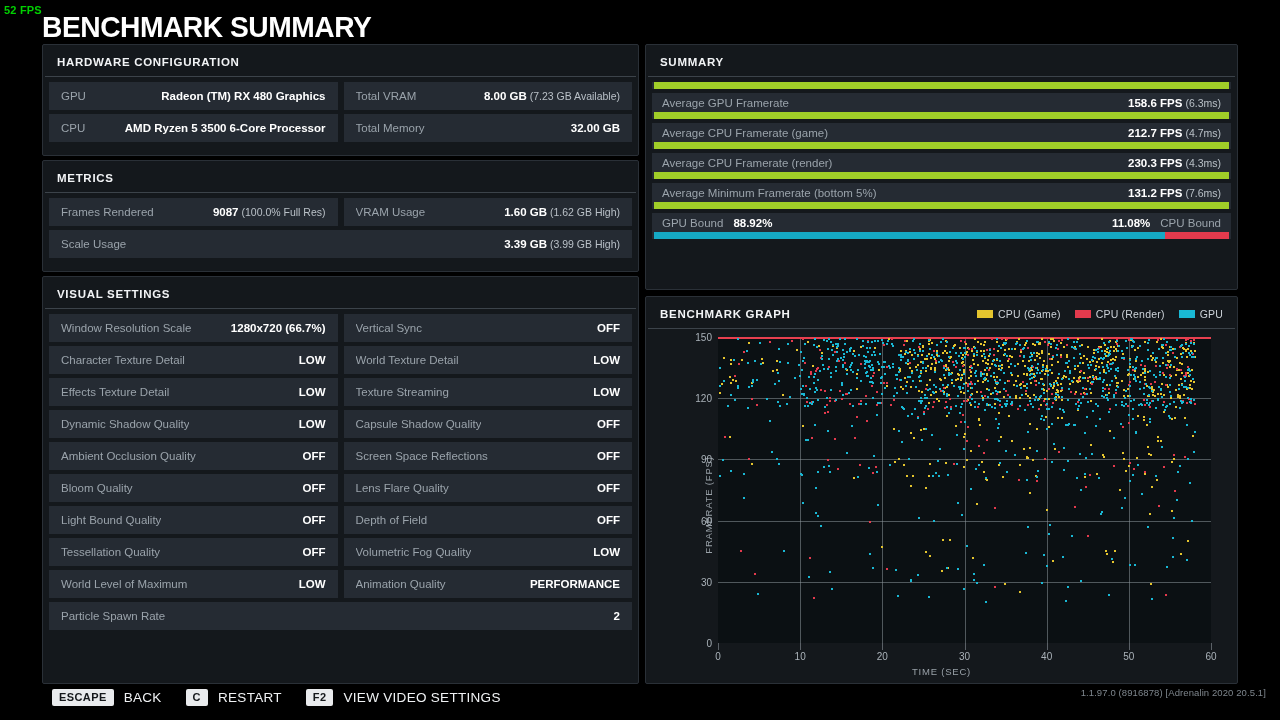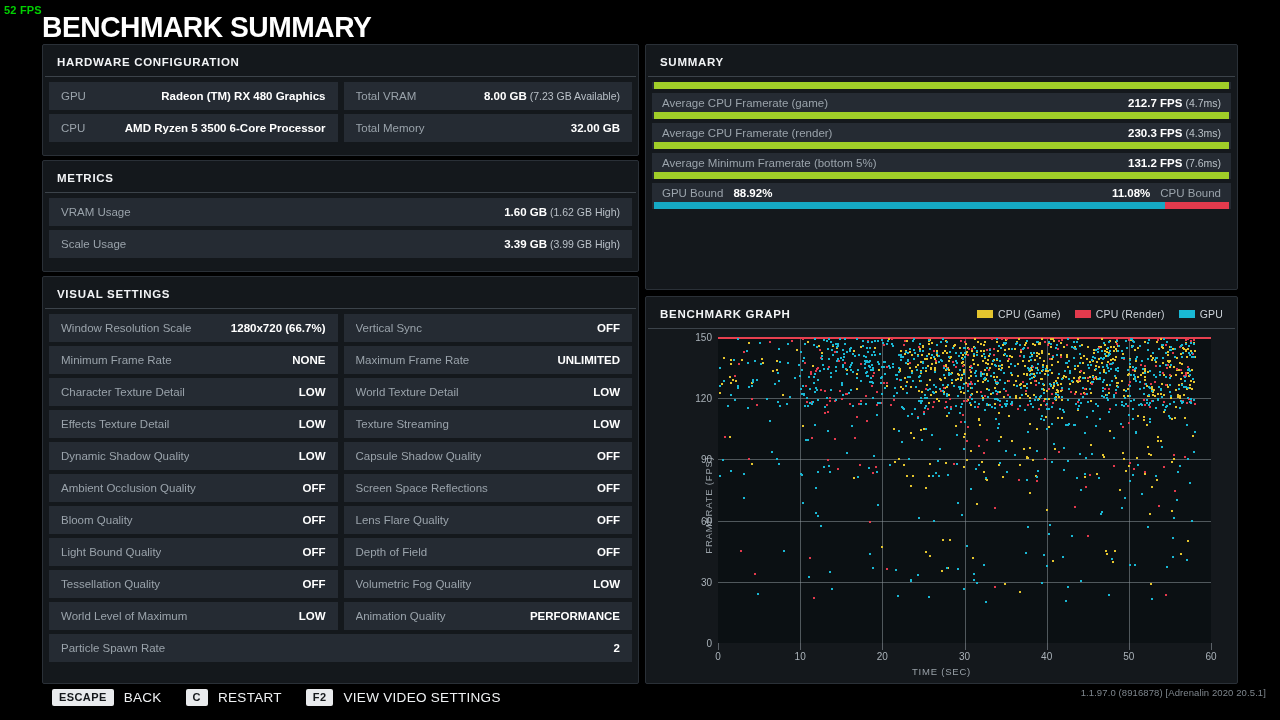--- a/index.html
+++ b/index.html
@@ -138,20 +138,24 @@
           </div>
         </div>
       </div>
   </div>
 
   <div class="panel" style="left:42px; top:160px; width:597px; height:112px;">
     <div class="panel-head">METRICS</div>
     <div class="rows" id="metrics-rows">
         <div class="row2">
           <div class="cell">
+            <span class="k">Frames Rendered</span>
+            <span class="v">9087<span class="sub">(100.0% Full Res)</span></span>
+          </div>
+          <div class="cell">
             <span class="k">VRAM Usage</span>
             <span class="v">1.60 GB<span class="sub">(1.62 GB High)</span></span>
           </div>
         </div>
         <div class="row2">
           <div class="cell">
             <span class="k">Scale Usage</span>
             <span class="v">3.39 GB<span class="sub">(3.99 GB High)</span></span>
           </div>
         </div>
@@ -166,30 +170,20 @@
             <span class="k">Window Resolution Scale</span>
             <span class="v">1280x720 (66.7%)</span>
           </div>
           <div class="cell">
             <span class="k">Vertical Sync</span>
             <span class="v">OFF</span>
           </div>
         </div>
         <div class="row2">
           <div class="cell">
-            <span class="k">Minimum Frame Rate</span>
-            <span class="v">NONE</span>
-          </div>
-          <div class="cell">
-            <span class="k">Maximum Frame Rate</span>
-            <span class="v">UNLIMITED</span>
-          </div>
-        </div>
-        <div class="row2">
-          <div class="cell">
             <span class="k">Character Texture Detail</span>
             <span class="v">LOW</span>
           </div>
           <div class="cell">
             <span class="k">World Texture Detail</span>
             <span class="v">LOW</span>
           </div>
         </div>
         <div class="row2">
           <div class="cell">
@@ -267,20 +261,29 @@
             <span class="v">2</span>
           </div>
         </div>
       </div>
   </div>
 
   <div class="panel" style="left:645px; top:44px; width:593px; height:246px;">
     <div class="panel-head">SUMMARY</div>
     <div class="rows" id="summary-rows">
         <div class="sum-row">
+          <div class="bar-track">
+            <div class="bar-fill" style="width: 100%; background: rgb(160, 206, 40);"></div>
+          </div>
+        </div>
+        <div class="sum-row">
+          <div class="sum-top">
+            <span class="k">Average GPU Framerate</span>
+            <span class="v">158.6 FPS<span class="sub">(6.3ms)</span></span>
+          </div>
           <div class="bar-track">
             <div class="bar-fill" style="width: 100%; background: rgb(160, 206, 40);"></div>
           </div>
         </div>
         <div class="sum-row">
           <div class="sum-top">
             <span class="k">Average CPU Framerate (game)</span>
             <span class="v">212.7 FPS<span class="sub">(4.7ms)</span></span>
           </div>
           <div class="bar-track">

